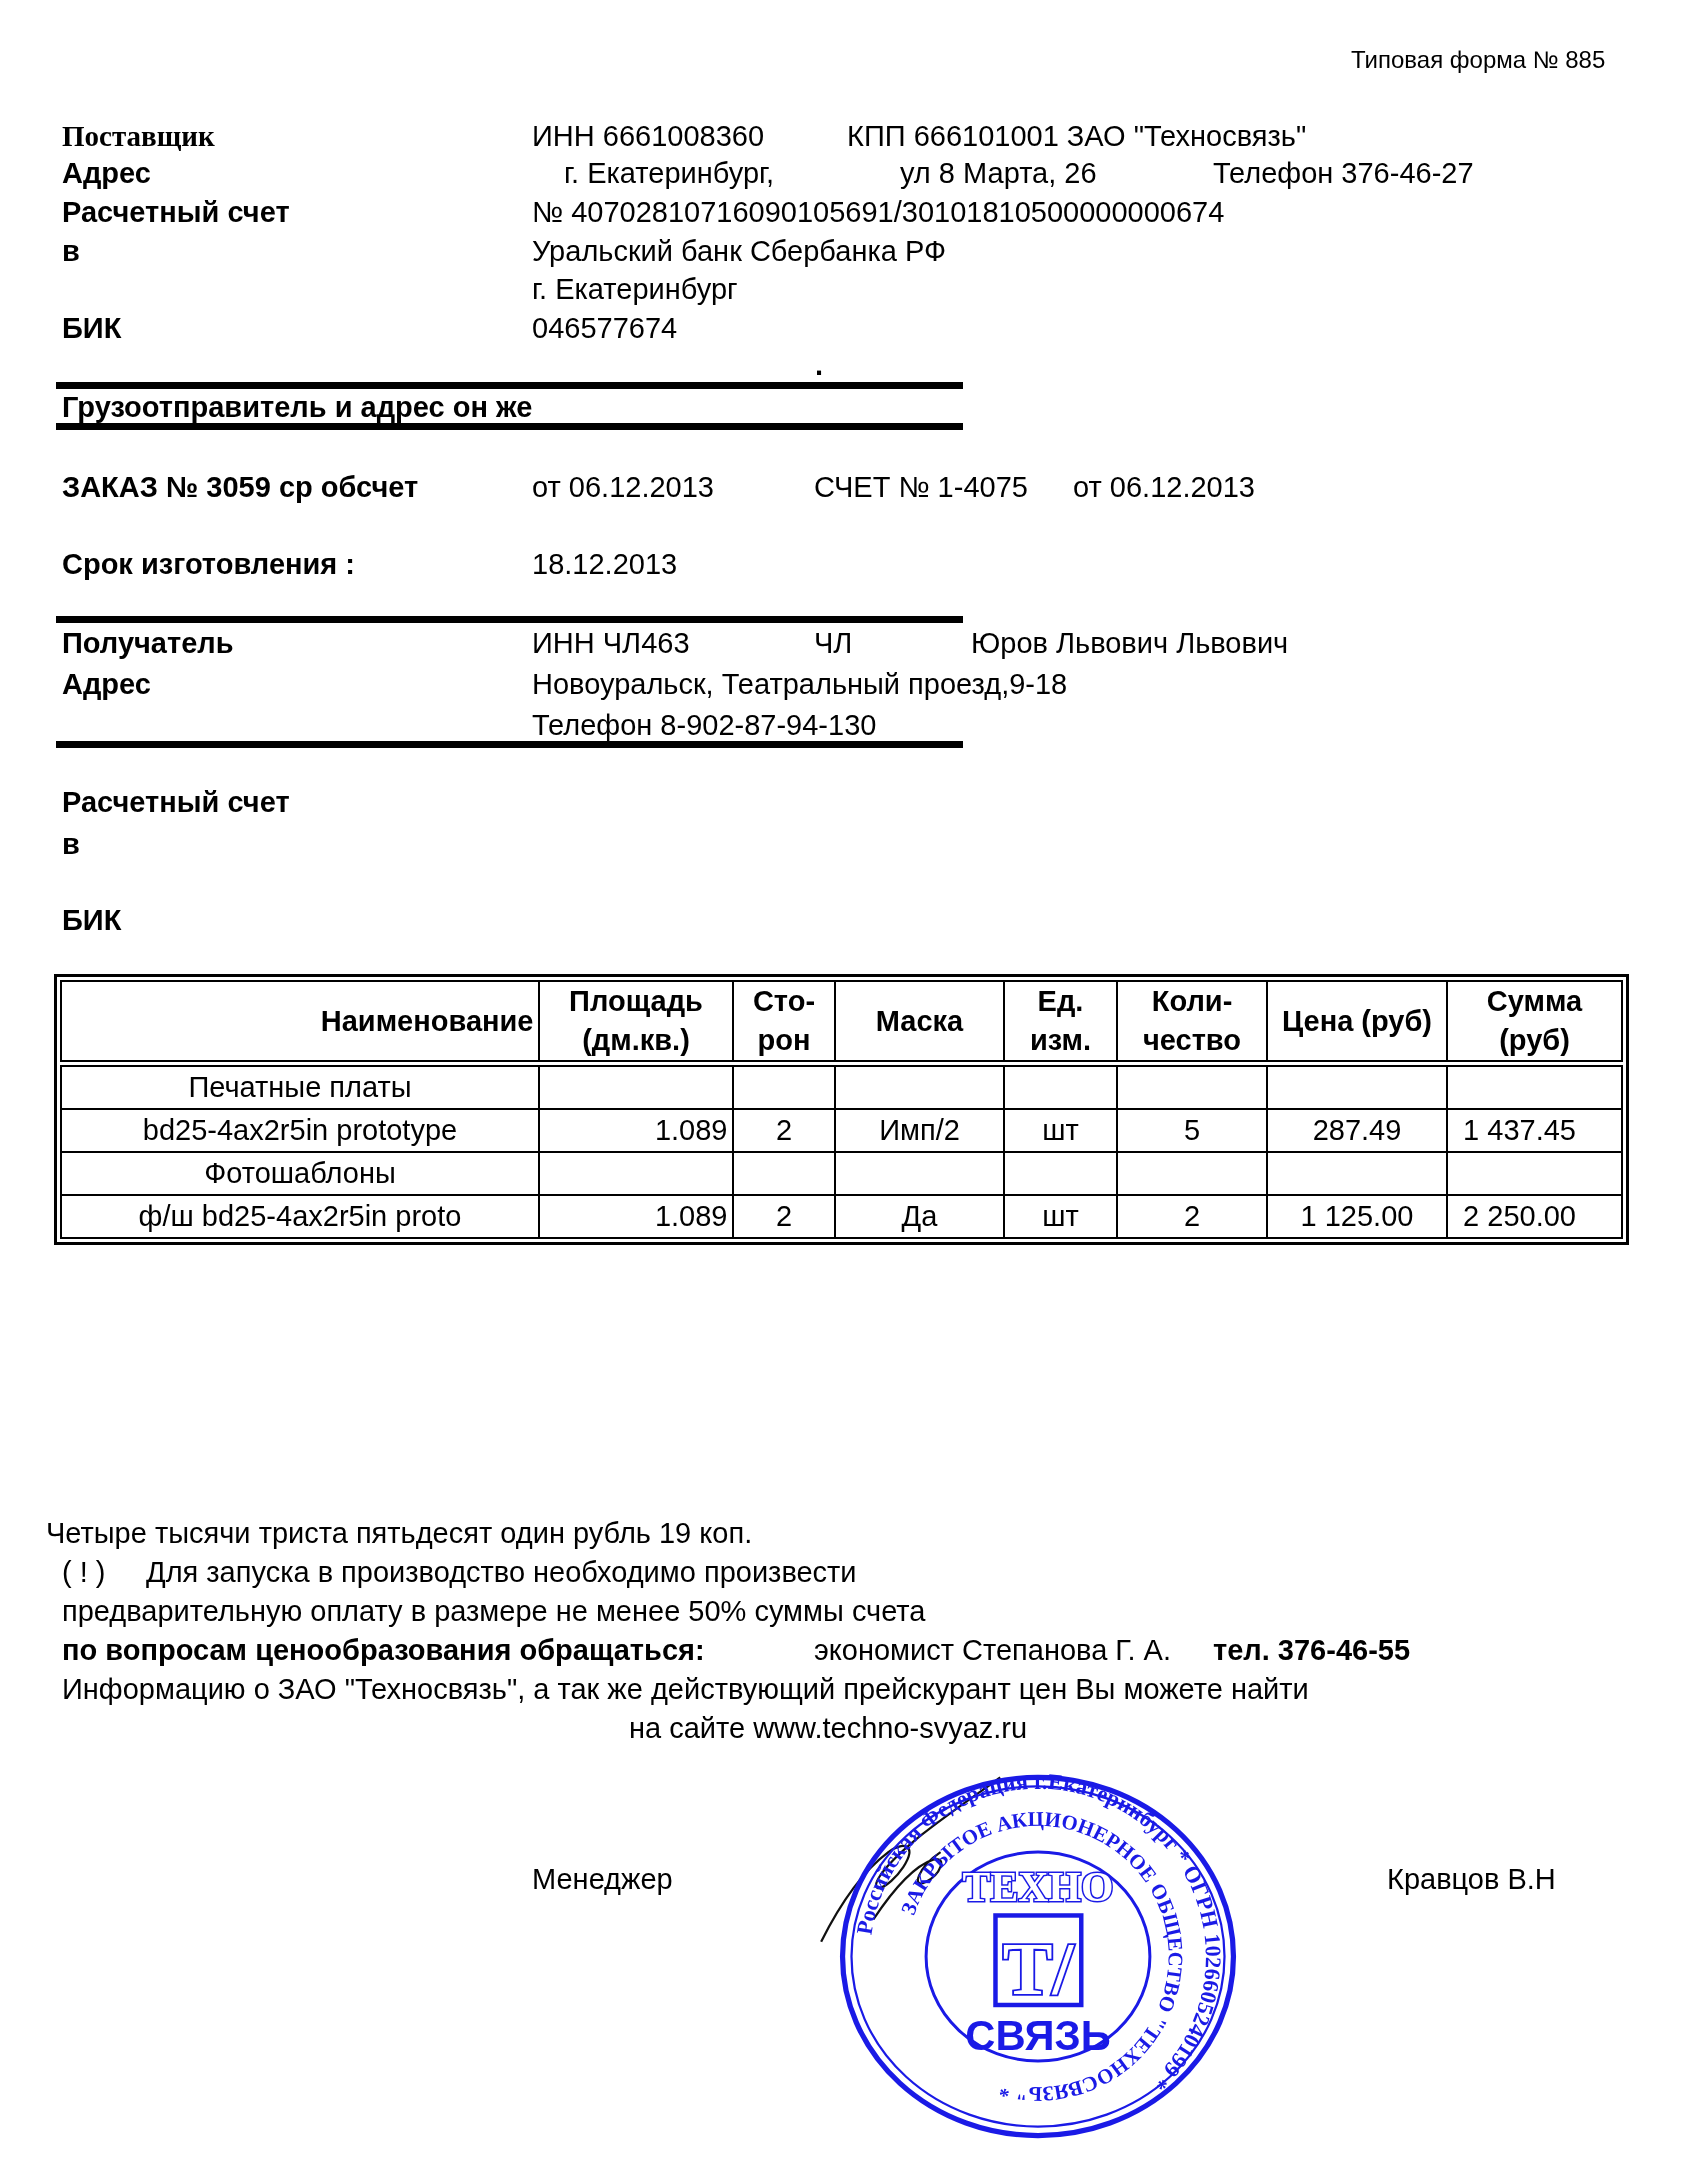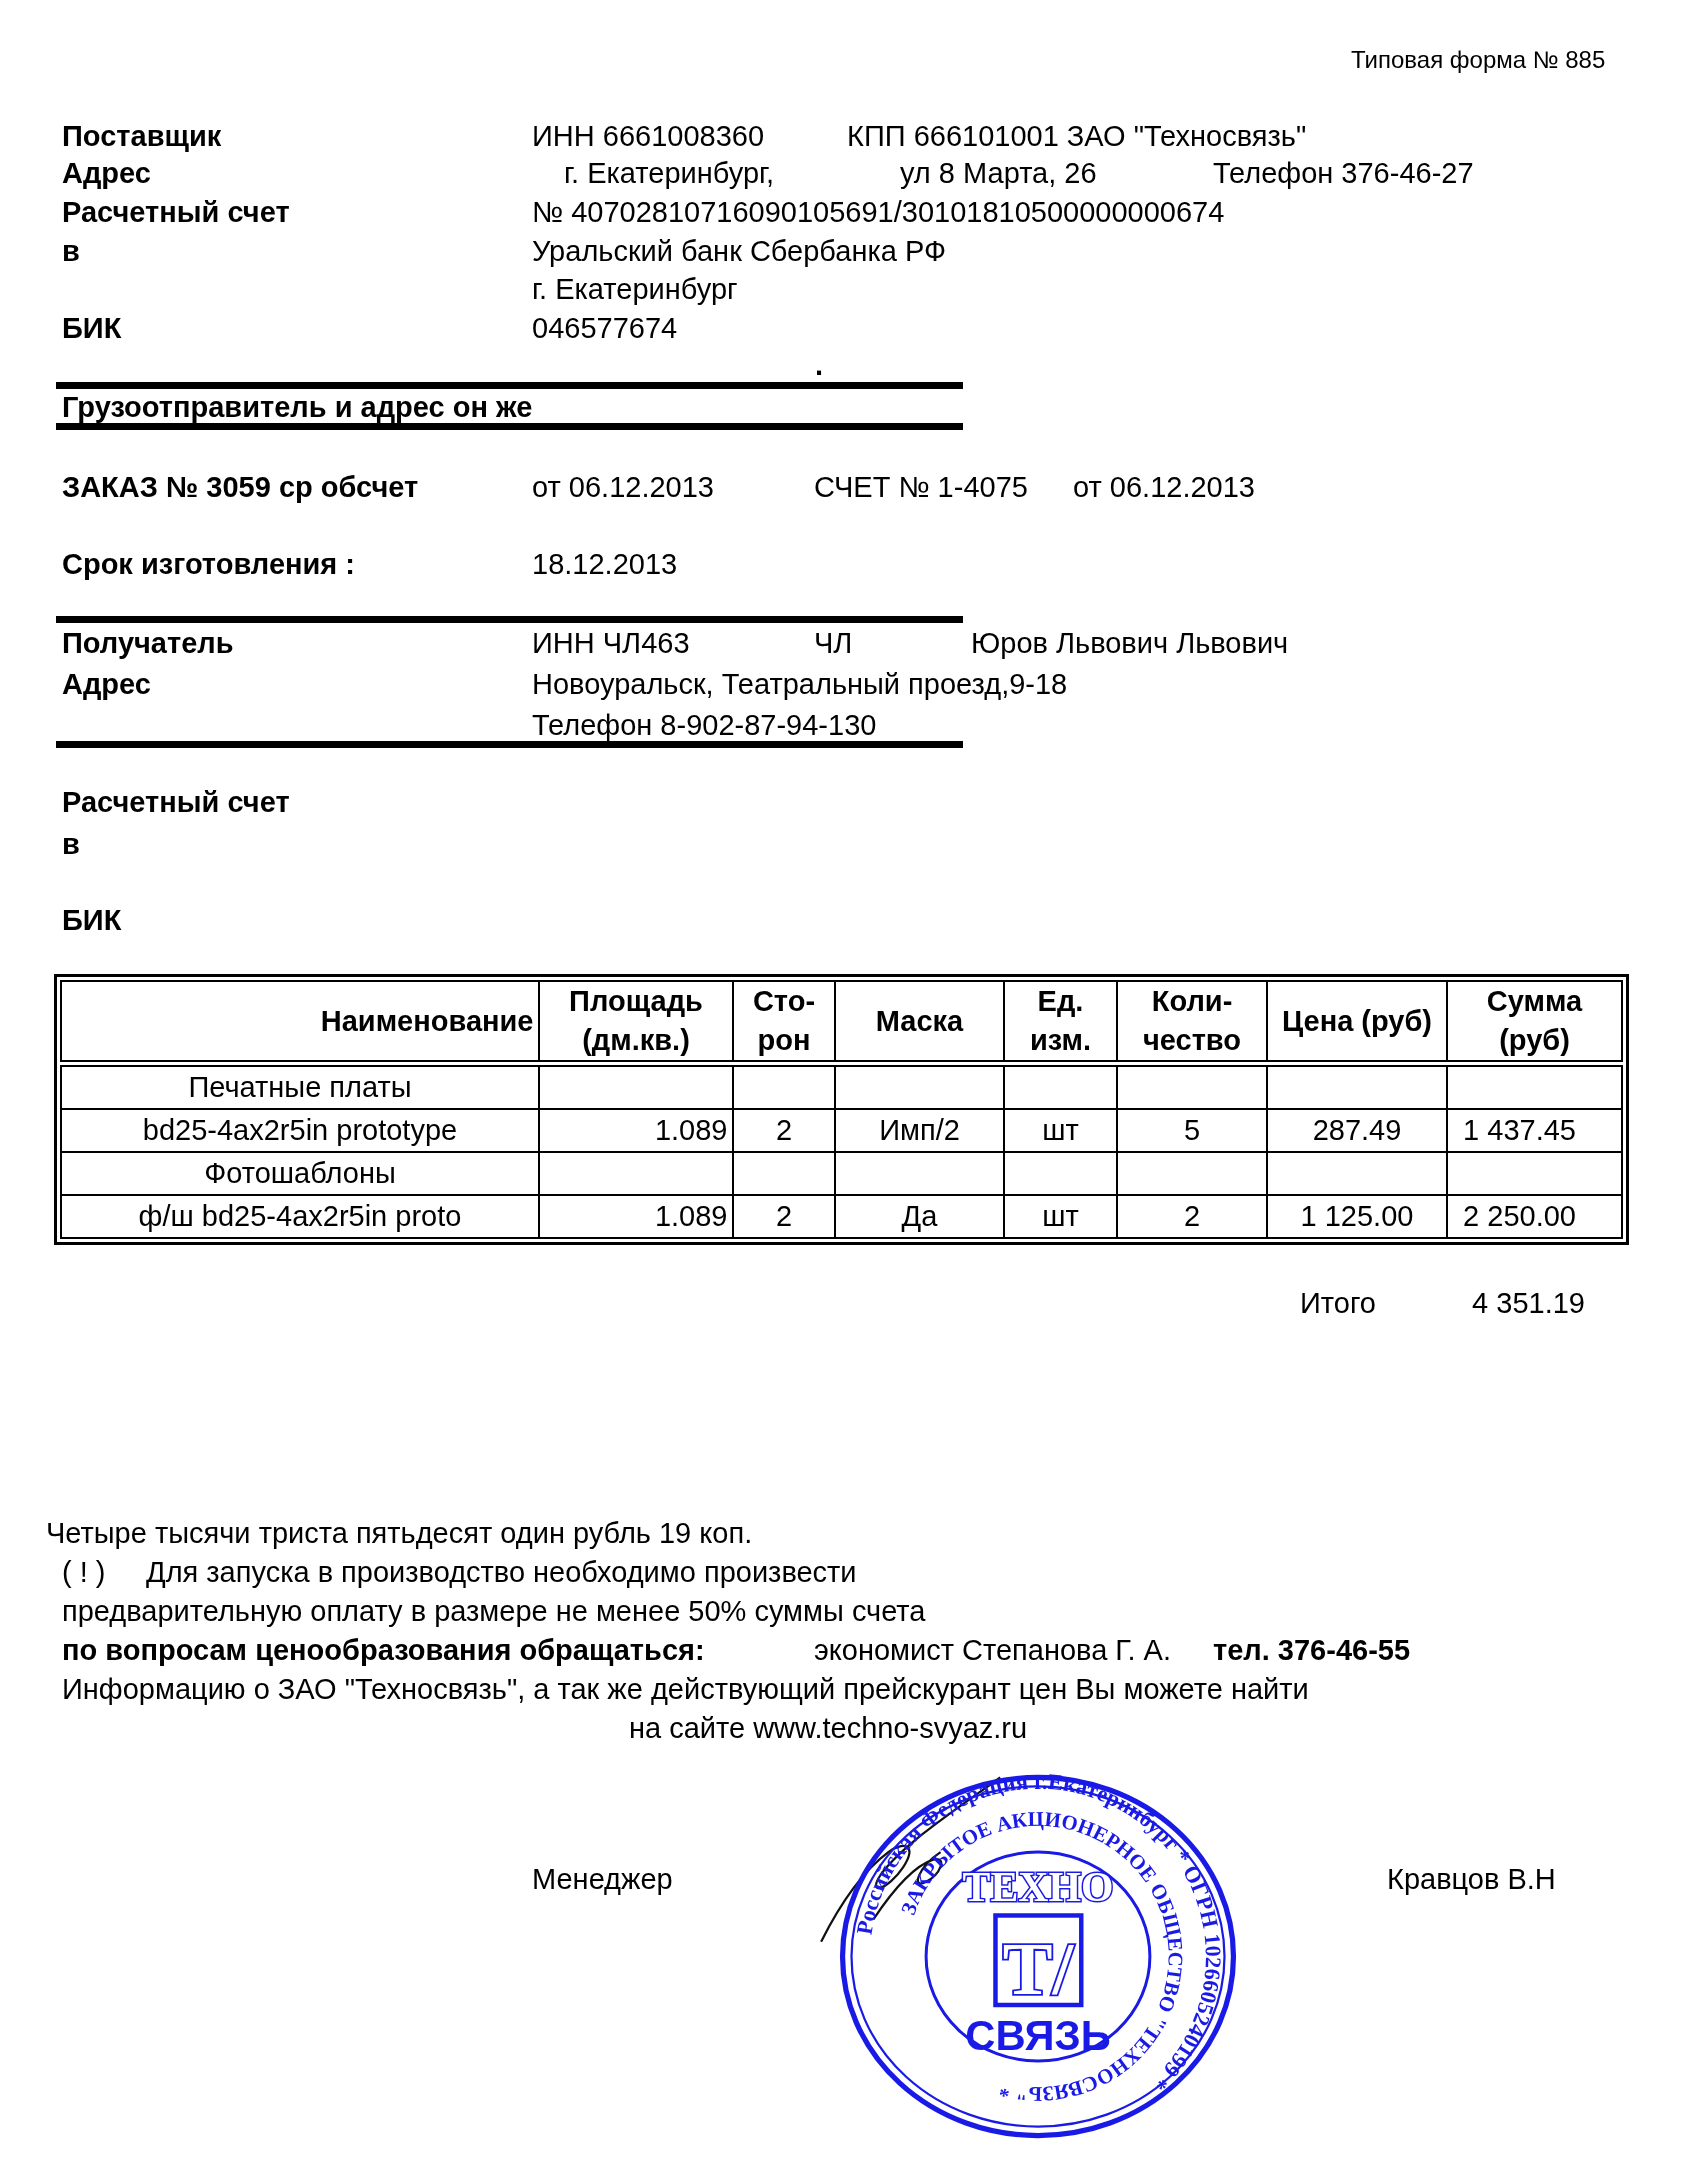--- a/index.html
+++ b/index.html
@@ -38,21 +38,21 @@
   .totals .lbl { width: 224px; text-align: right; }
   .totals .val { width: 209px; text-align: right; }
 
   .stamp { position: absolute; left: 814px; top: 1770px; }
 </style>
 </head>
 <body>
 
 <div class="abs" style="left:1351px; top:48px; font-size:24px;">Типовая форма № 885</div>
 
-<div class="abs b" style="left:62px; top:122px;">Поставщик</div>
+<div class="abs b" style="left:62px; top:122px;font-family:Liberation Serif, serif;">Поставщик</div>
 <div class="abs" style="left:532px; top:122px;">ИНН 6661008360</div>
 <div class="abs" style="left:847px; top:122px;">КПП 666101001 ЗАО "Техносвязь"</div>
 
 <div class="abs b" style="left:62px; top:159px;">Адрес</div>
 <div class="abs" style="left:564px; top:159px;">г. Екатеринбург,</div>
 <div class="abs" style="left:900px; top:159px;">ул 8 Марта,  26</div>
 <div class="abs" style="left:1213px; top:159px;">Телефон 376-46-27</div>
 
 <div class="abs b" style="left:62px; top:198px;">Расчетный счет</div>
 <div class="abs" style="left:532px; top:198px;">№ 40702810716090105691/30101810500000000674</div>
@@ -145,24 +145,20 @@
         <td class="c-unit">шт</td>
         <td class="c-qty">2</td>
         <td class="c-price">1 125.00</td>
         <td class="c-sum">2 250.00</td>
       </tr>
     </tbody>
   </table>
 </div>
 
 <div class="totals">
-  <div class="row">
-    <span class="lbl">Итого</span>
-    <span class="val">4 351.19</span>
-  </div>
 </div>
 
 <div class="abs" style="left:46px; top:1519px;">Четыре тысячи триста пятьдесят один рубль 19 коп.</div>
 <div class="abs" style="left:62px; top:1558px;">( ! )</div>
 <div class="abs" style="left:146px; top:1558px;">Для запуска в производство необходимо произвести</div>
 <div class="abs" style="left:62px; top:1597px;">предварительную оплату в размере не менее 50% суммы счета</div>
 <div class="abs b" style="left:62px; top:1636px;">по вопросам ценообразования обращаться:</div>
 <div class="abs" style="left:814px; top:1636px;">экономист Степанова Г. А.</div>
 <div class="abs b" style="left:1213px; top:1636px;">тел. 376-46-55</div>
 <div class="abs" style="left:62px; top:1675px;">Информацию о ЗАО "Техносвязь", а так же действующий прейскурант цен Вы можете найти</div>

